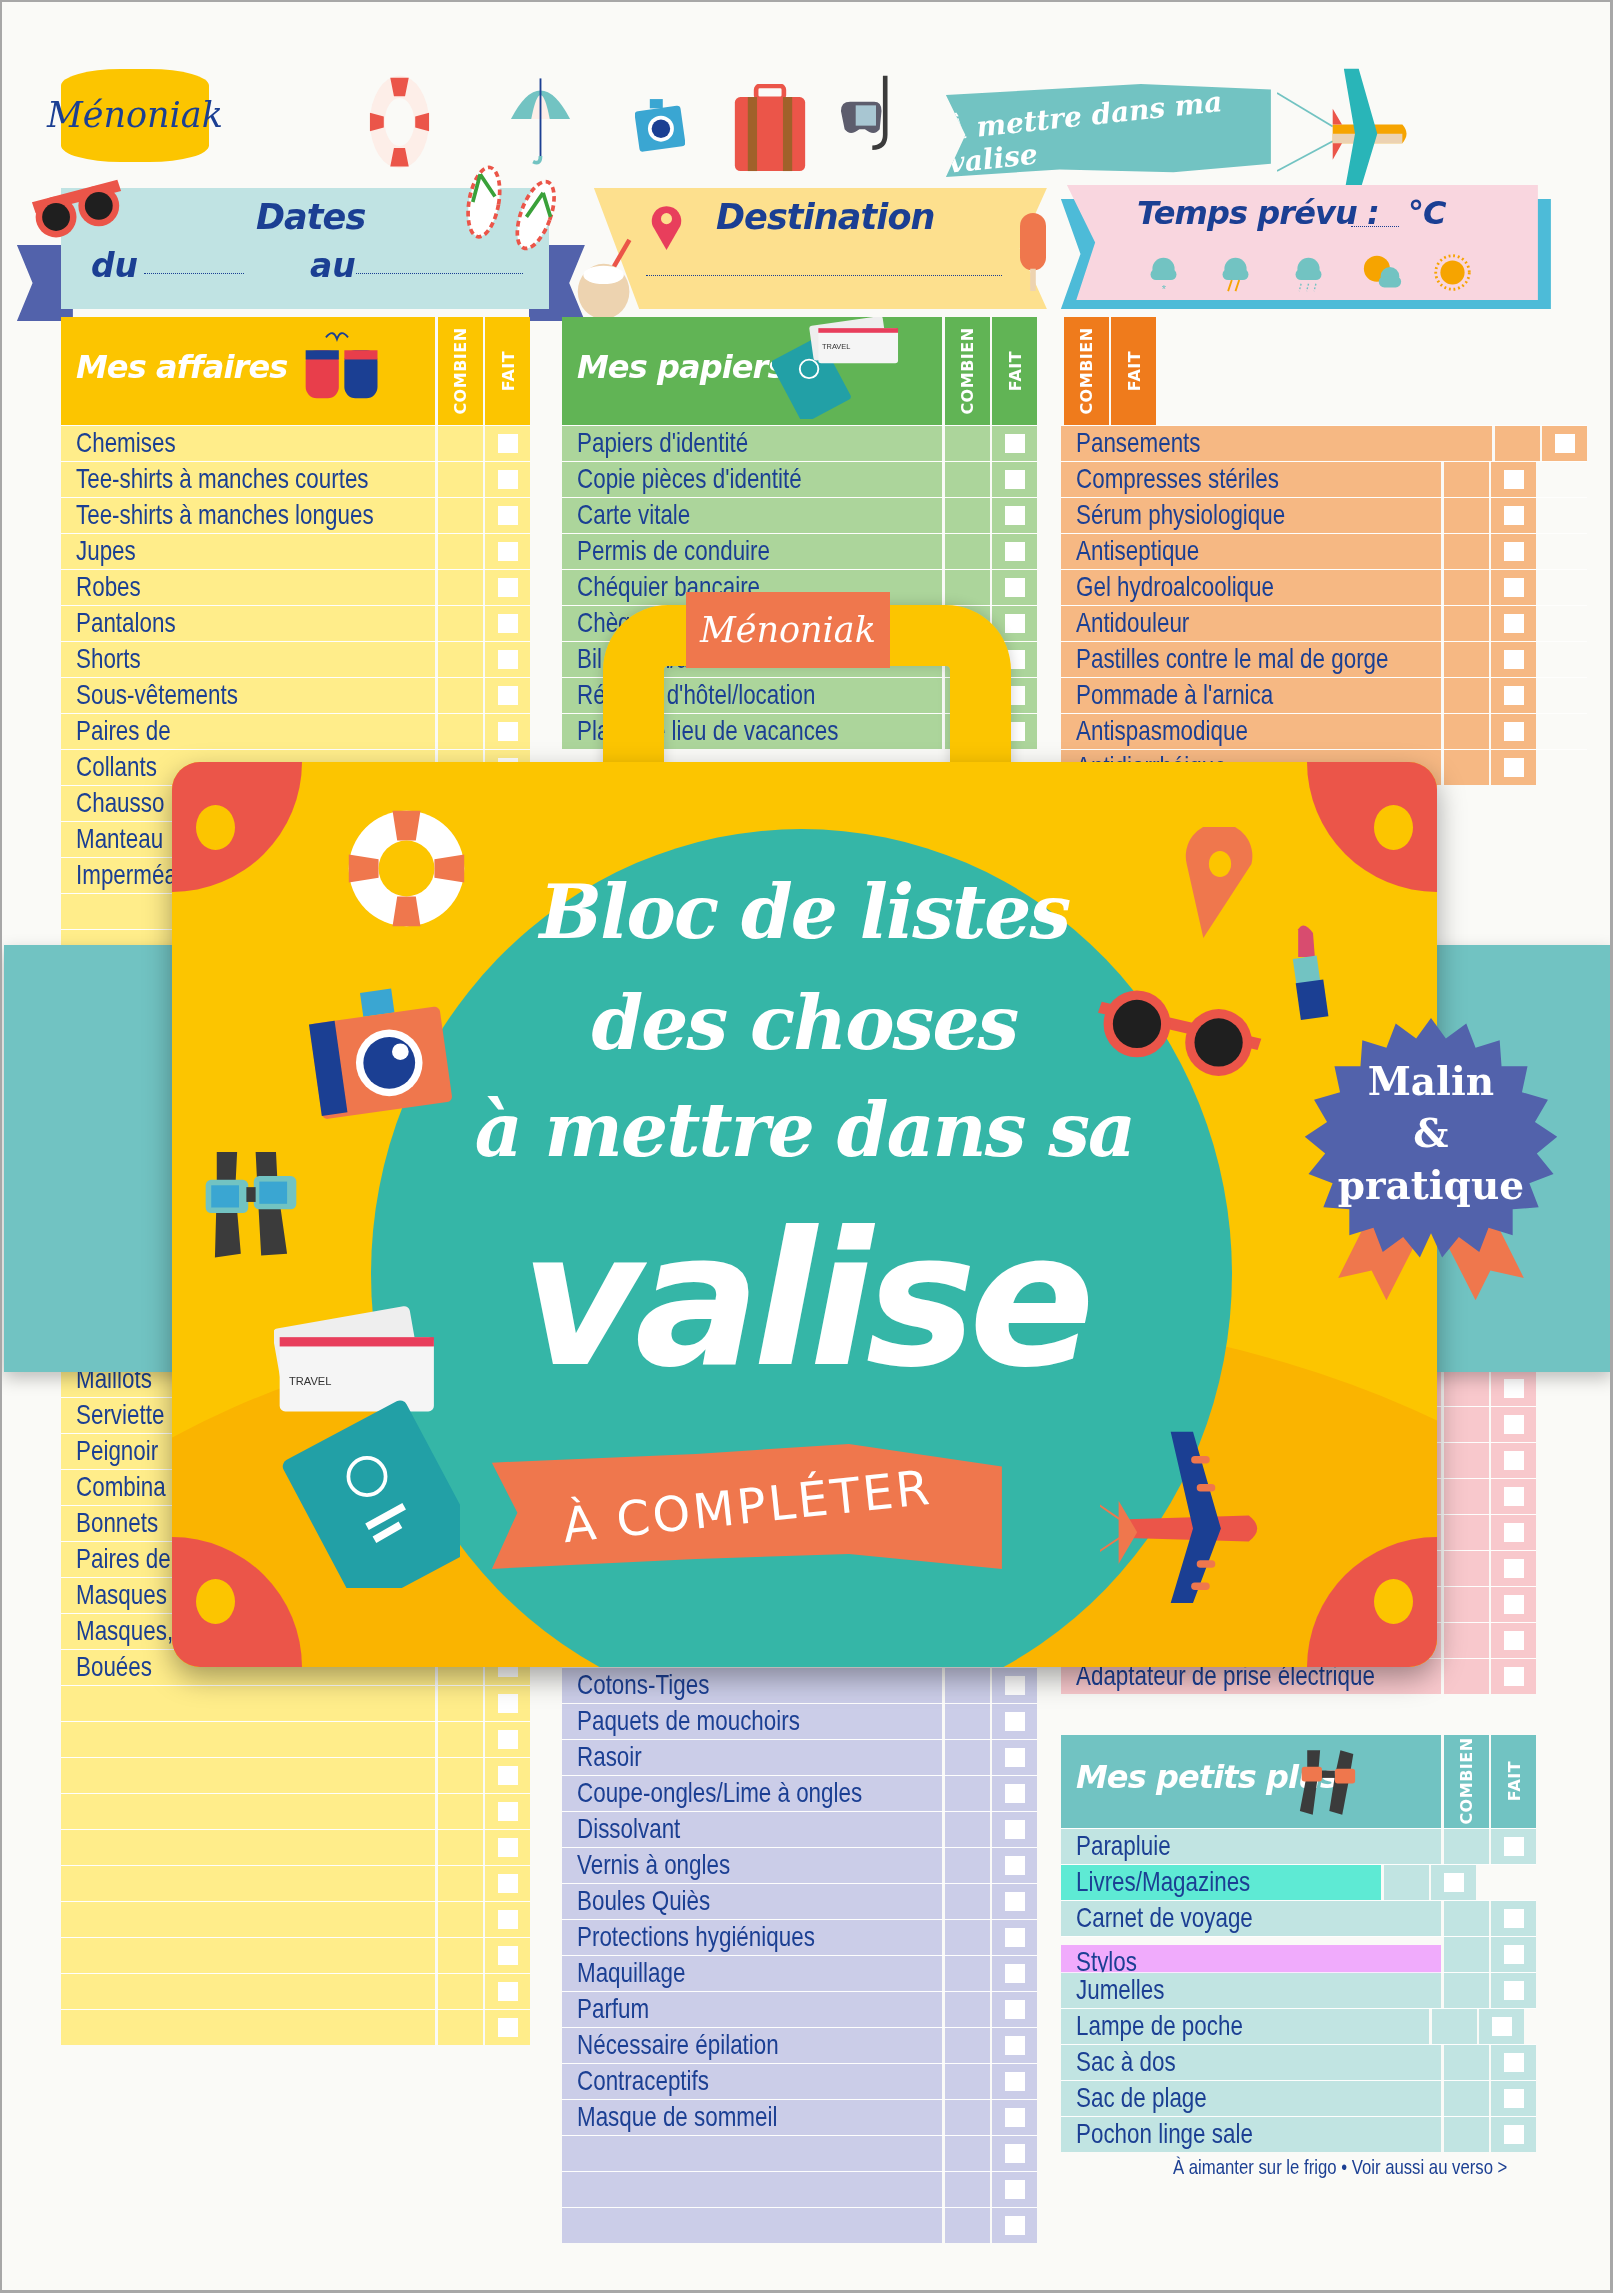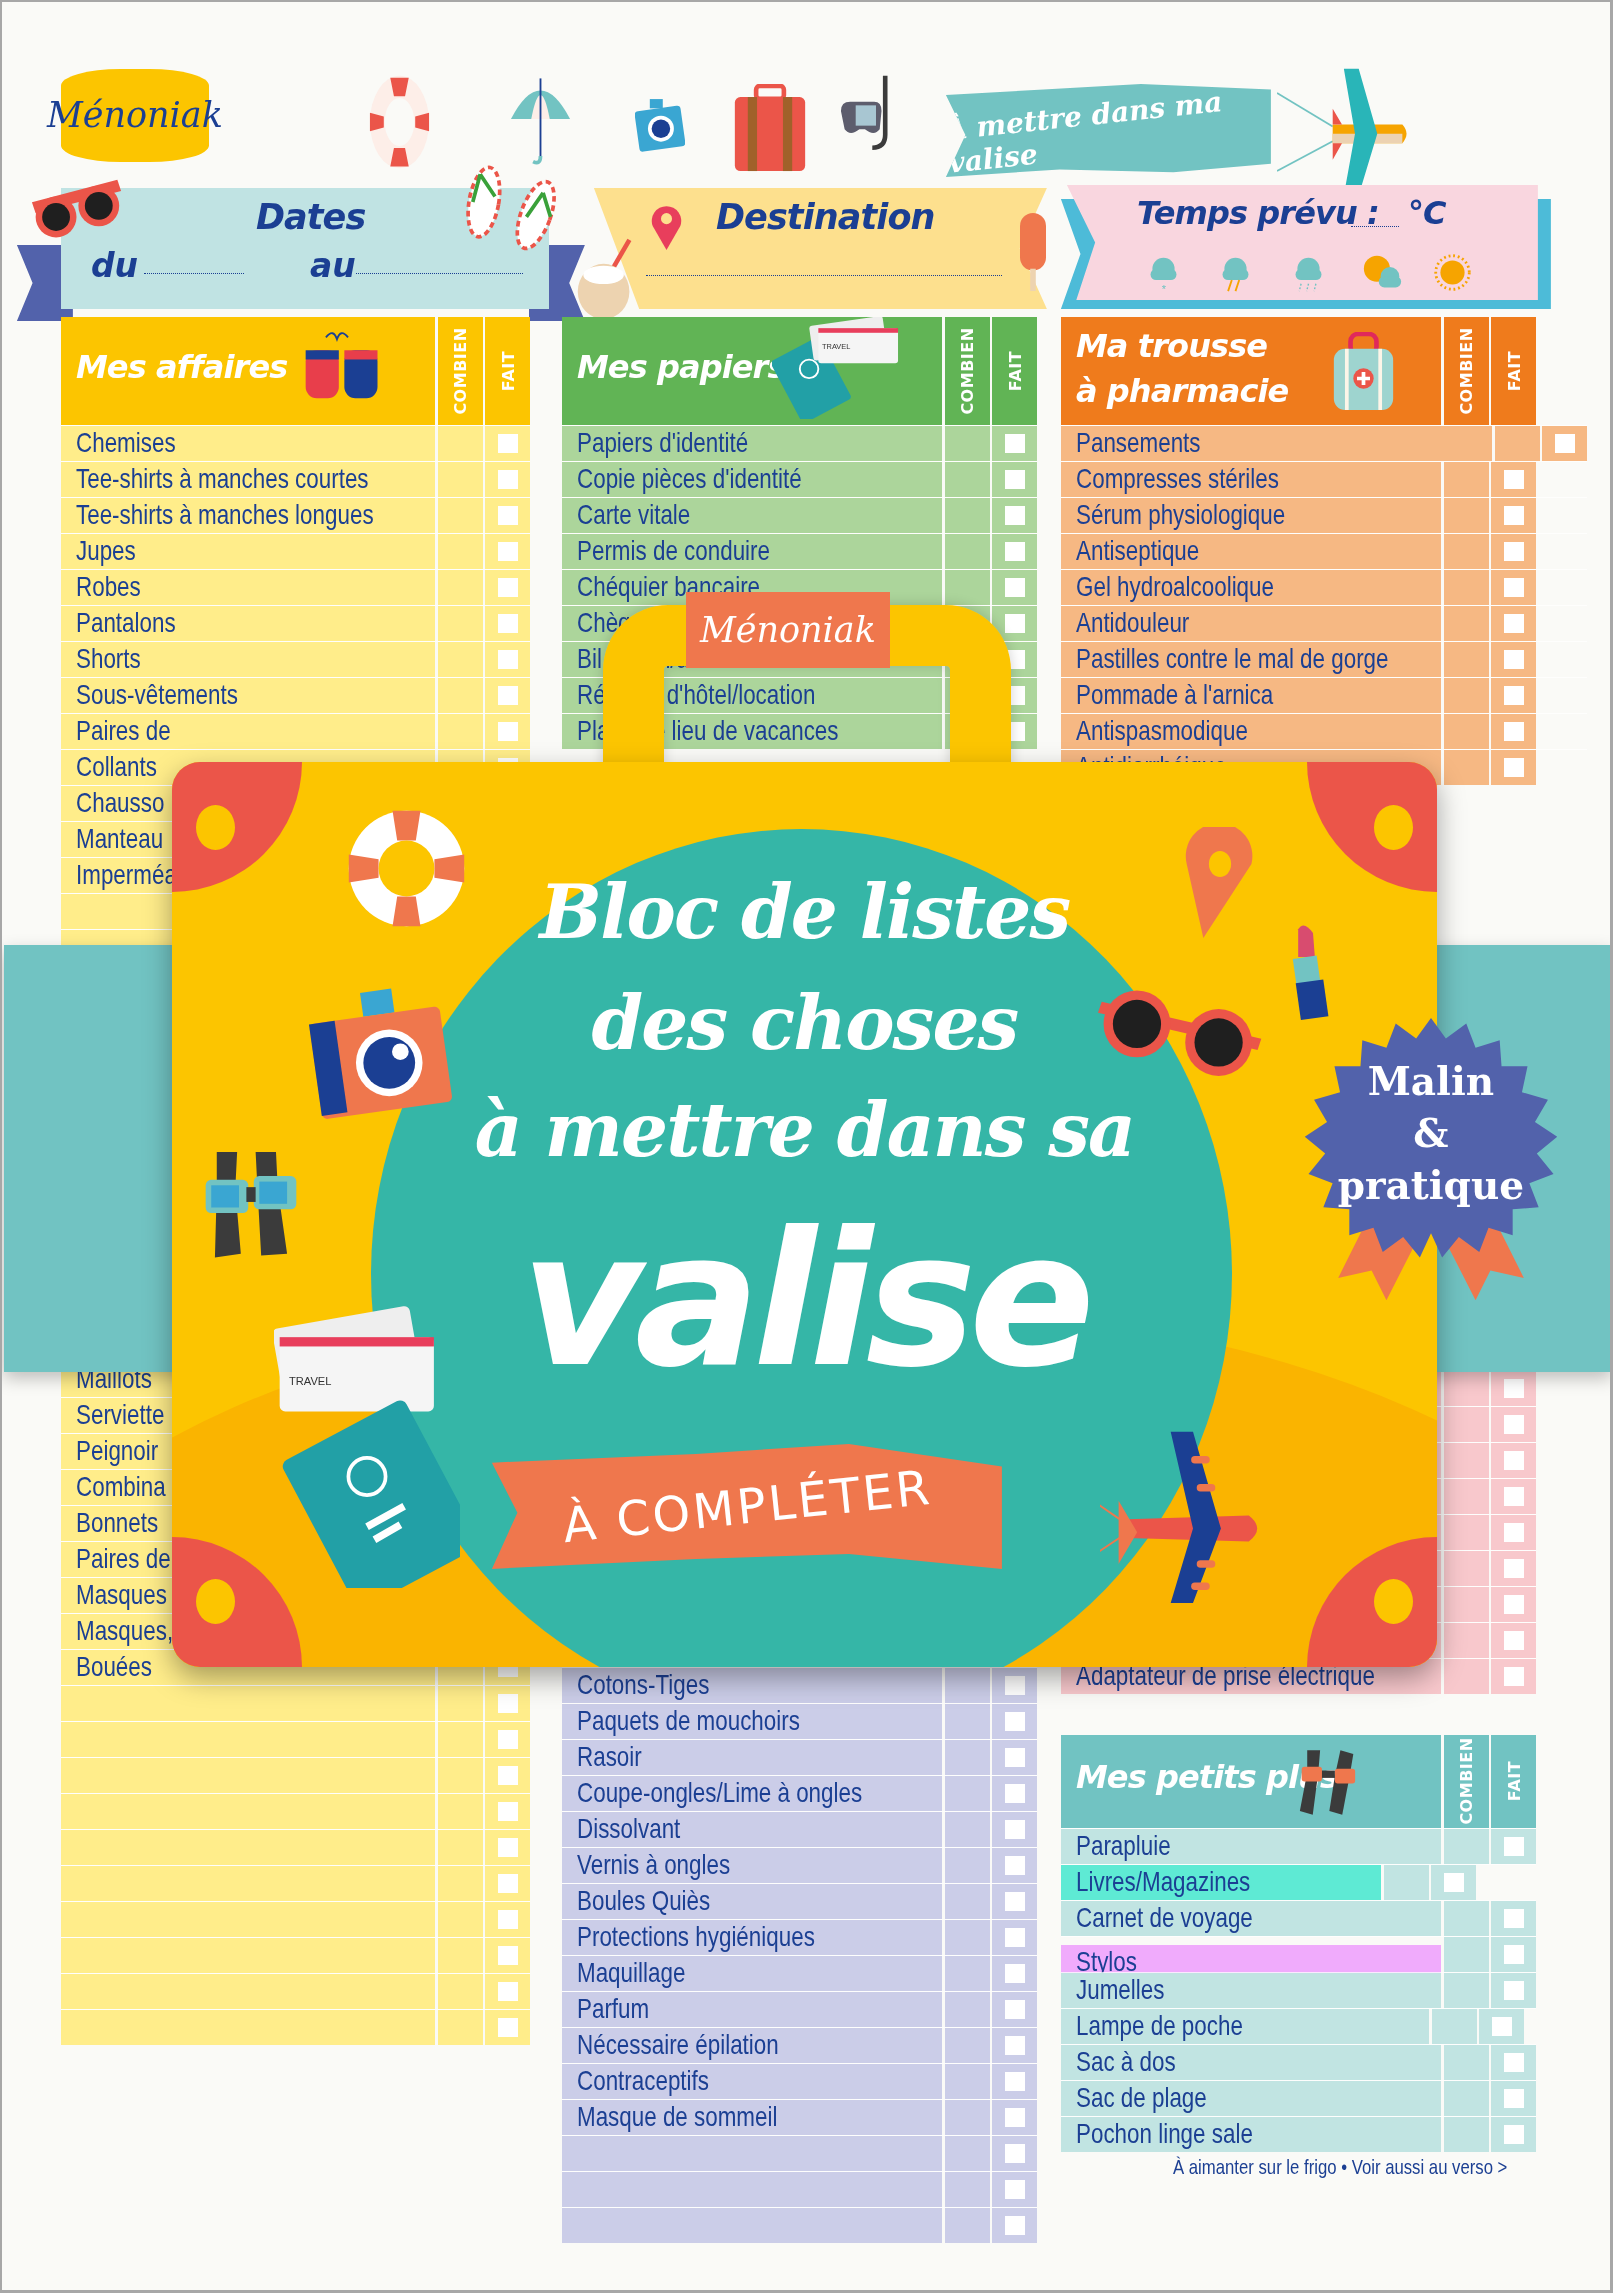--- a/index.html
+++ b/index.html
@@ -883,32 +883,20 @@
           <div class="combien-cell" style="width: 45px; background: rgb(203, 205, 232);"></div>
           <div class="fait-cell" style="width: 45px; background: rgb(203, 205, 232);">
             <div class="checkbox"></div>
           </div>
         </div>
       </div>
   </div>
 
   <div class="col" style="left:1059px;top:315px">
     <div class="col-head">
-      <div class="title-cell" style="width:380px;background:#ef7b1c">
-        <div class="t" style="top:7.4px">Ma trousse</div>
-        <div class="t" style="top:52px">à pharmacie</div>
-        <svg style="position:absolute;left:271px;top:15px" width="63" height="80" viewBox="0 0 68 86">
-          <rect x="20" y="2" width="28" height="22" rx="8" fill="none" stroke="#e0295b" stroke-width="5"></rect>
-          <rect x="2" y="18" width="64" height="66" rx="12" fill="#9ed4cf"></rect>
-          <rect x="14" y="18" width="4" height="66" fill="#fdf5e8"></rect>
-            <rect x="50" y="18" width="4" height="66" fill="#fdf5e8"></rect>
-          <circle cx="34" cy="50" r="11" fill="#eb5549"></circle>
-          <path d="M34 43 L34 57 M27 50 L41 50" stroke="#fff" stroke-width="4"></path>
-        </svg>
-      </div>
       <div class="vcell" style="width:45px;background:#ef7b1c">
           <span>COMBIEN</span>
         </div>
       <div class="vcell" style="width:45px;background:#ef7b1c">
           <span>FAIT</span>
         </div>
     </div>
     <div class="rows" id="rows-pharmacie">
         <div class="row">
           <div class="label-cell" style="width: 431px; background: rgb(246, 184, 131);">

